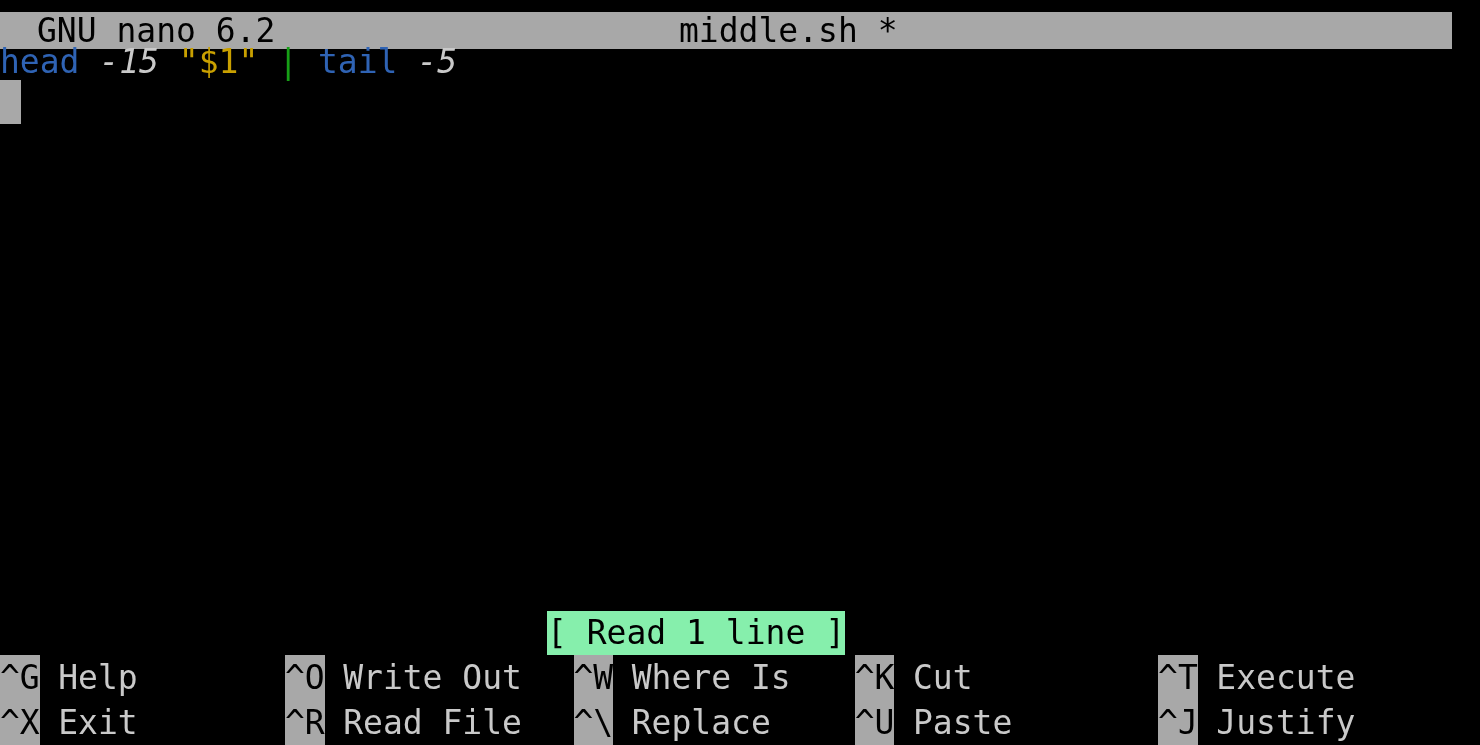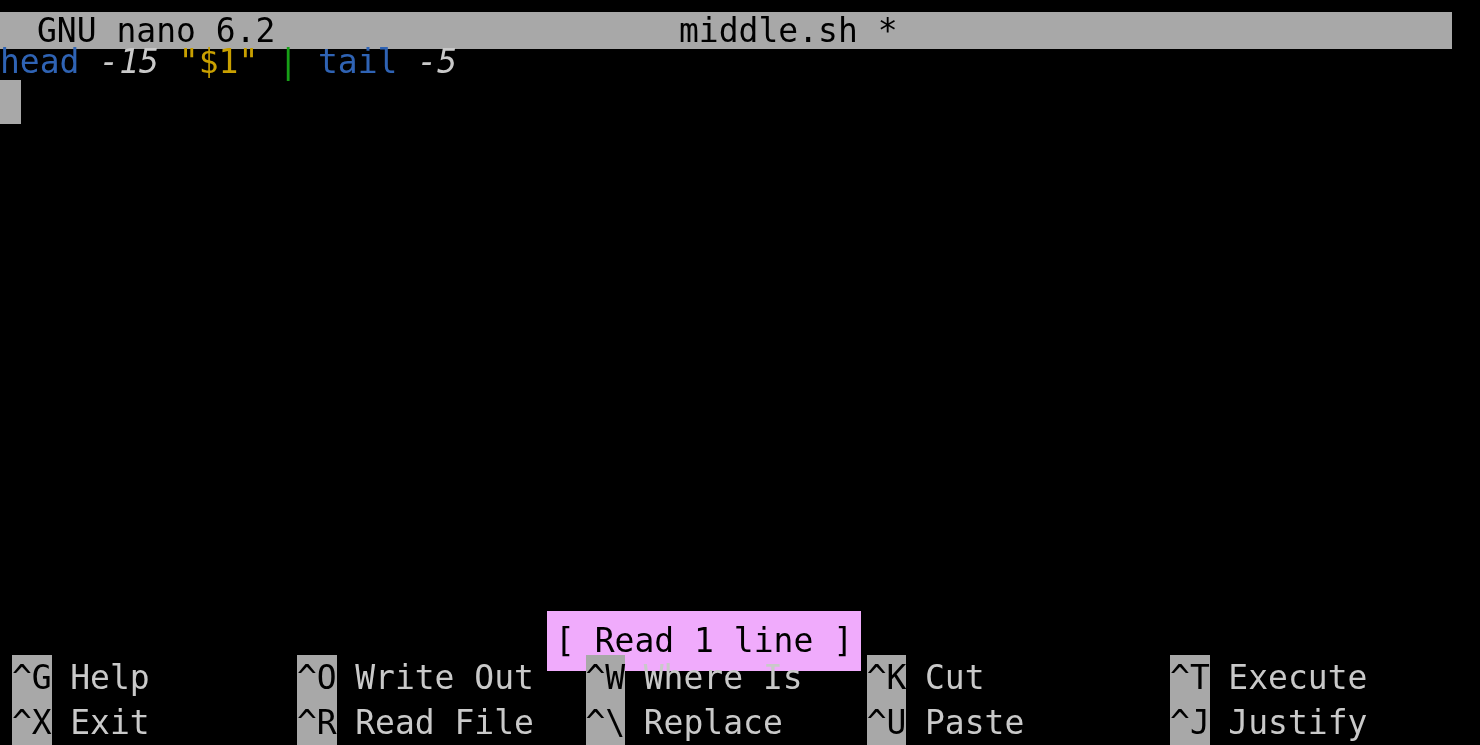--- a/index.html
+++ b/index.html
@@ -76,37 +76,37 @@
     background: #a8a8a8;
   }
 
   
   #status-message {
     position: absolute;
     left: 547px;
     top: 611px;
     height: 44px;
     line-height: 44px;
-    background: #f0abfc;
+    background: #86efac;
     color: #000000;
     font-size: 33px;
-    padding: 8px;
+    padding: 0;
   }
 
   
   #shortcut-bar {
     position: absolute;
     left: 0;
     top: 655px;
     width: 1480px;
     height: 90px;
   }
   .shortcut-row {
     position: absolute;
-    left: 12px;
+    left: 0;
     width: 1200px;
     height: 45px;
     text-align: center;
   }
   #shortcut-row-1 { top: 0px; }
   #shortcut-row-2 { top: 45px; padding-left: 23px; }
 
   .shortcut {
     position: absolute;
     top: 0;

